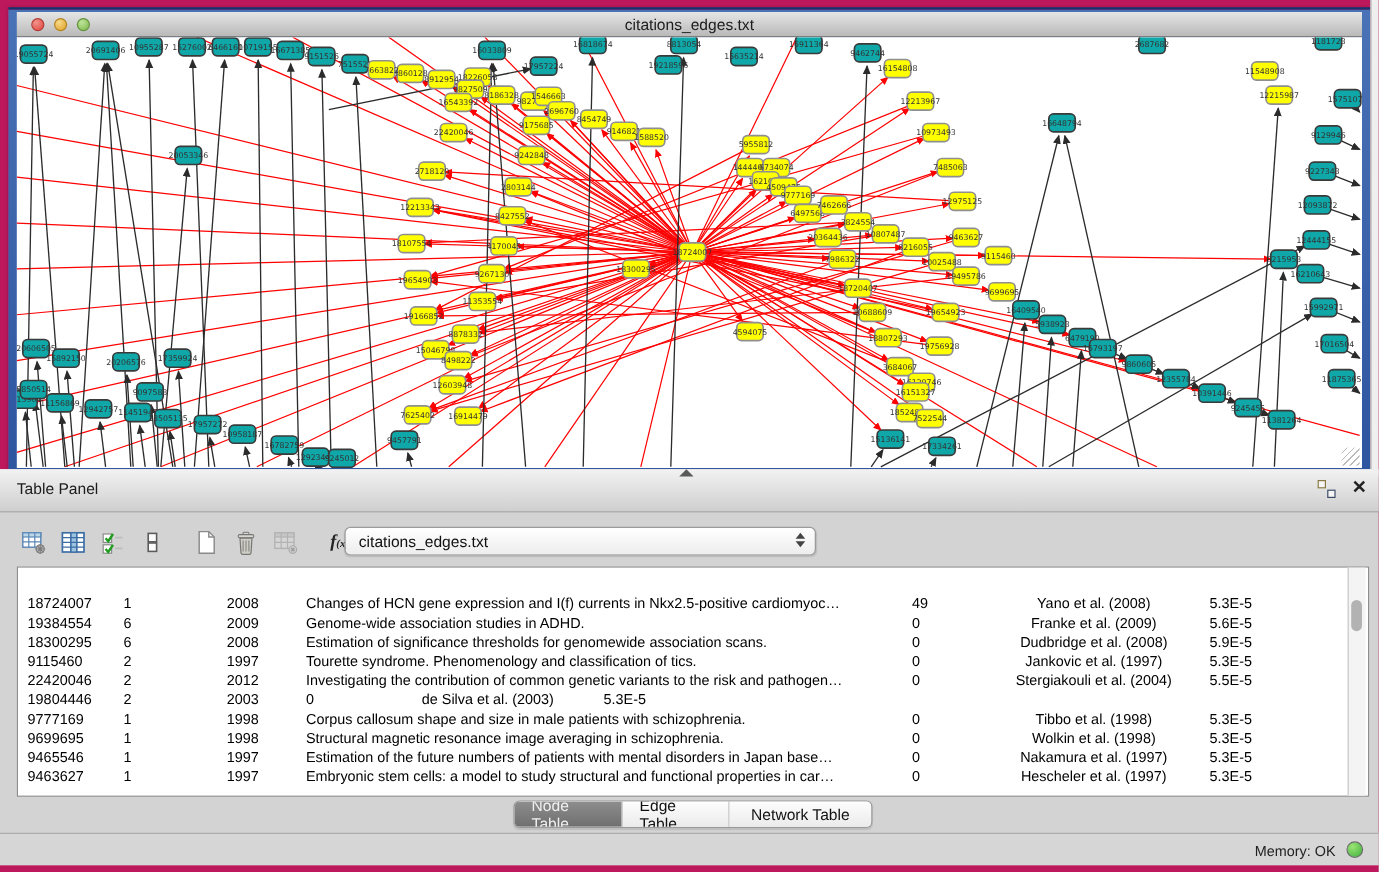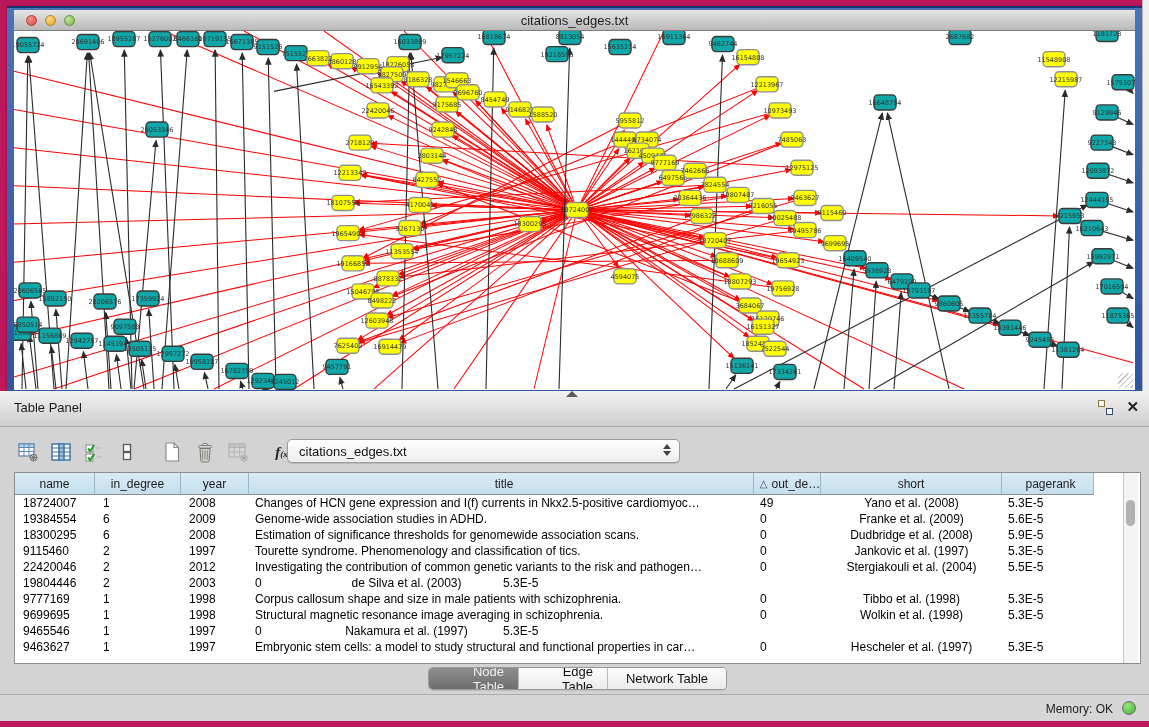--- a/index.html
+++ b/index.html
@@ -60,21 +60,21 @@
   .sort{color:#3a4a66;font-size:10px;margin-right:4px;}
   .tbody{position:absolute;left:0;top:22px;}
   .trow{display:flex;height:16px;}
   .tcell{font-size:12px;color:#000;line-height:16px;white-space:nowrap;overflow:hidden;padding-left:8px;}
   .c0{width:80px;} .c1{width:86px;} .c2{width:68px;} .c3{width:505px;padding-left:6px;}
   .c4{width:67px;padding-left:6px;} .c5{width:181px;text-align:center;padding-left:0;} .c6{width:92px;padding-left:6px;}
   .vscroll{position:absolute;top:0;right:2px;bottom:0;width:15px;background:#f4f4f4;border-left:1px solid #c9c9c9;}
   .vthumb{position:absolute;left:2px;top:27px;width:9px;height:26px;background:#b2b2b2;border-radius:6px;}
 
   .tp-tabs{position:absolute;left:428px;top:276px;height:23px;display:flex;
-    border:1px solid #9a9a9a;border-radius:5px;overflow:hidden;background:#fff;box-shadow:0 1px 1px rgba(0,0,0,.1);text-align:right;}
+    border:1px solid #9a9a9a;border-radius:5px;overflow:hidden;background:#fff;box-shadow:0 1px 1px rgba(0,0,0,.1);}
   .seg{height:100%;display:flex;align-items:center;justify-content:center;font-size:13px;color:#111;
     background:linear-gradient(180deg,#fdfdfd,#ebebeb);border-right:1px solid #b9b9b9;padding:0 14px;}
   .seg:last-child{border-right:none;}
   .seg.sel{background:linear-gradient(180deg,#8d8d8d,#6f6f6f);color:#f0f0f0;}
   .w-node{width:90px;} .w-edge{width:89px;} .w-net{width:118px;}
 
   .statusbar{position:absolute;left:0;top:303px;width:100%;height:27px;background:#d6d6d6;border-top:1px solid #ababab;}
   .mem-label{position:absolute;right:36px;top:7px;font-size:12px;color:#222;}
   .mem-dot{position:absolute;right:13px;top:6px;width:14px;height:14px;border-radius:50%;
     background:radial-gradient(circle at 35% 30%,#9ae573,#3fae3f);border:1px solid #6e6e6e;}
@@ -875,44 +875,20 @@
       <div class="combo">
         <span>citations_edges.txt</span>
         <span class="stepper">
             <b class="up"></b>
             <b class="dn"></b>
           </span>
       </div>
     </div>
 
     <div class="tp-table">
-      <div class="thead">
-        <div class="hcell c0">
-            <span>name</span>
-          </div>
-        <div class="hcell c1">
-            <span>in_degree</span>
-          </div>
-        <div class="hcell c2">
-            <span>year</span>
-          </div>
-        <div class="hcell c3">
-            <span>title</span>
-          </div>
-        <div class="hcell c4">
-            <span class="sort">△</span>
-            <span>out_de…</span>
-          </div>
-        <div class="hcell c5">
-            <span>short</span>
-          </div>
-        <div class="hcell c6">
-            <span>pagerank</span>
-          </div>
-      </div>
       <div class="tbody" id="tbody">
           <div class="trow">
             <div class="tcell c0">18724007</div>
             <div class="tcell c1">1</div>
             <div class="tcell c2">2008</div>
             <div class="tcell c3">Changes of HCN gene expression and I(f) currents in Nkx2.5-positive cardiomyoc…</div>
             <div class="tcell c4">49</div>
             <div class="tcell c5">Yano et al. (2008)</div>
             <div class="tcell c6">5.3E-5</div>
           </div>
@@ -975,20 +951,21 @@
             <div class="tcell c2">1998</div>
             <div class="tcell c3">Structural magnetic resonance image averaging in schizophrenia.</div>
             <div class="tcell c4">0</div>
             <div class="tcell c5">Wolkin et al. (1998)</div>
             <div class="tcell c6">5.3E-5</div>
           </div>
           <div class="trow">
             <div class="tcell c0">9465546</div>
             <div class="tcell c1">1</div>
             <div class="tcell c2">1997</div>
+            <div class="tcell c3">Estimation of the future numbers of patients with mental disorders in Japan base…</div>
             <div class="tcell c4">0</div>
             <div class="tcell c5">Nakamura et al. (1997)</div>
             <div class="tcell c6">5.3E-5</div>
           </div>
           <div class="trow">
             <div class="tcell c0">9463627</div>
             <div class="tcell c1">1</div>
             <div class="tcell c2">1997</div>
             <div class="tcell c3">Embryonic stem cells: a model to study structural and functional properties in car…</div>
             <div class="tcell c4">0</div>

